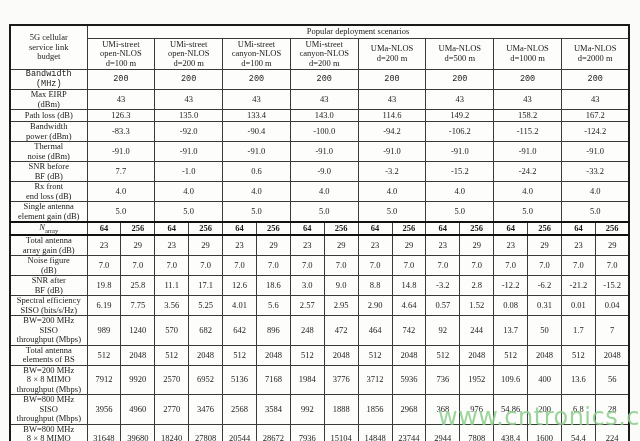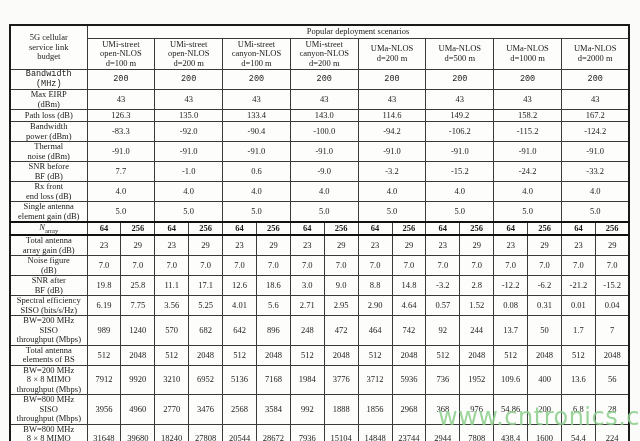--- a/index.html
+++ b/index.html
@@ -295,21 +295,21 @@
         </tr>
         <tr style="height: 19px;">
           <td class="rowlabel">Spectral efficiency
 SISO (bits/s/Hz)</td>
           <td>6.19</td>
           <td>7.75</td>
           <td>3.56</td>
           <td>5.25</td>
           <td>4.01</td>
           <td>5.6</td>
-          <td>2.71</td>
+          <td>2.57</td>
           <td>2.95</td>
           <td>2.90</td>
           <td>4.64</td>
           <td>0.57</td>
           <td>1.52</td>
           <td>0.08</td>
           <td>0.31</td>
           <td>0.01</td>
           <td>0.04</td>
         </tr>
@@ -353,21 +353,21 @@
           <td>2048</td>
           <td>512</td>
           <td>2048</td>
         </tr>
         <tr style="height: 26px;">
           <td class="rowlabel">BW=200 MHz
 8 × 8 MIMO
 throughput (Mbps)</td>
           <td>7912</td>
           <td>9920</td>
-          <td>3210</td>
+          <td>2570</td>
           <td>6952</td>
           <td>5136</td>
           <td>7168</td>
           <td>1984</td>
           <td>3776</td>
           <td>3712</td>
           <td>5936</td>
           <td>736</td>
           <td>1952</td>
           <td>109.6</td>

